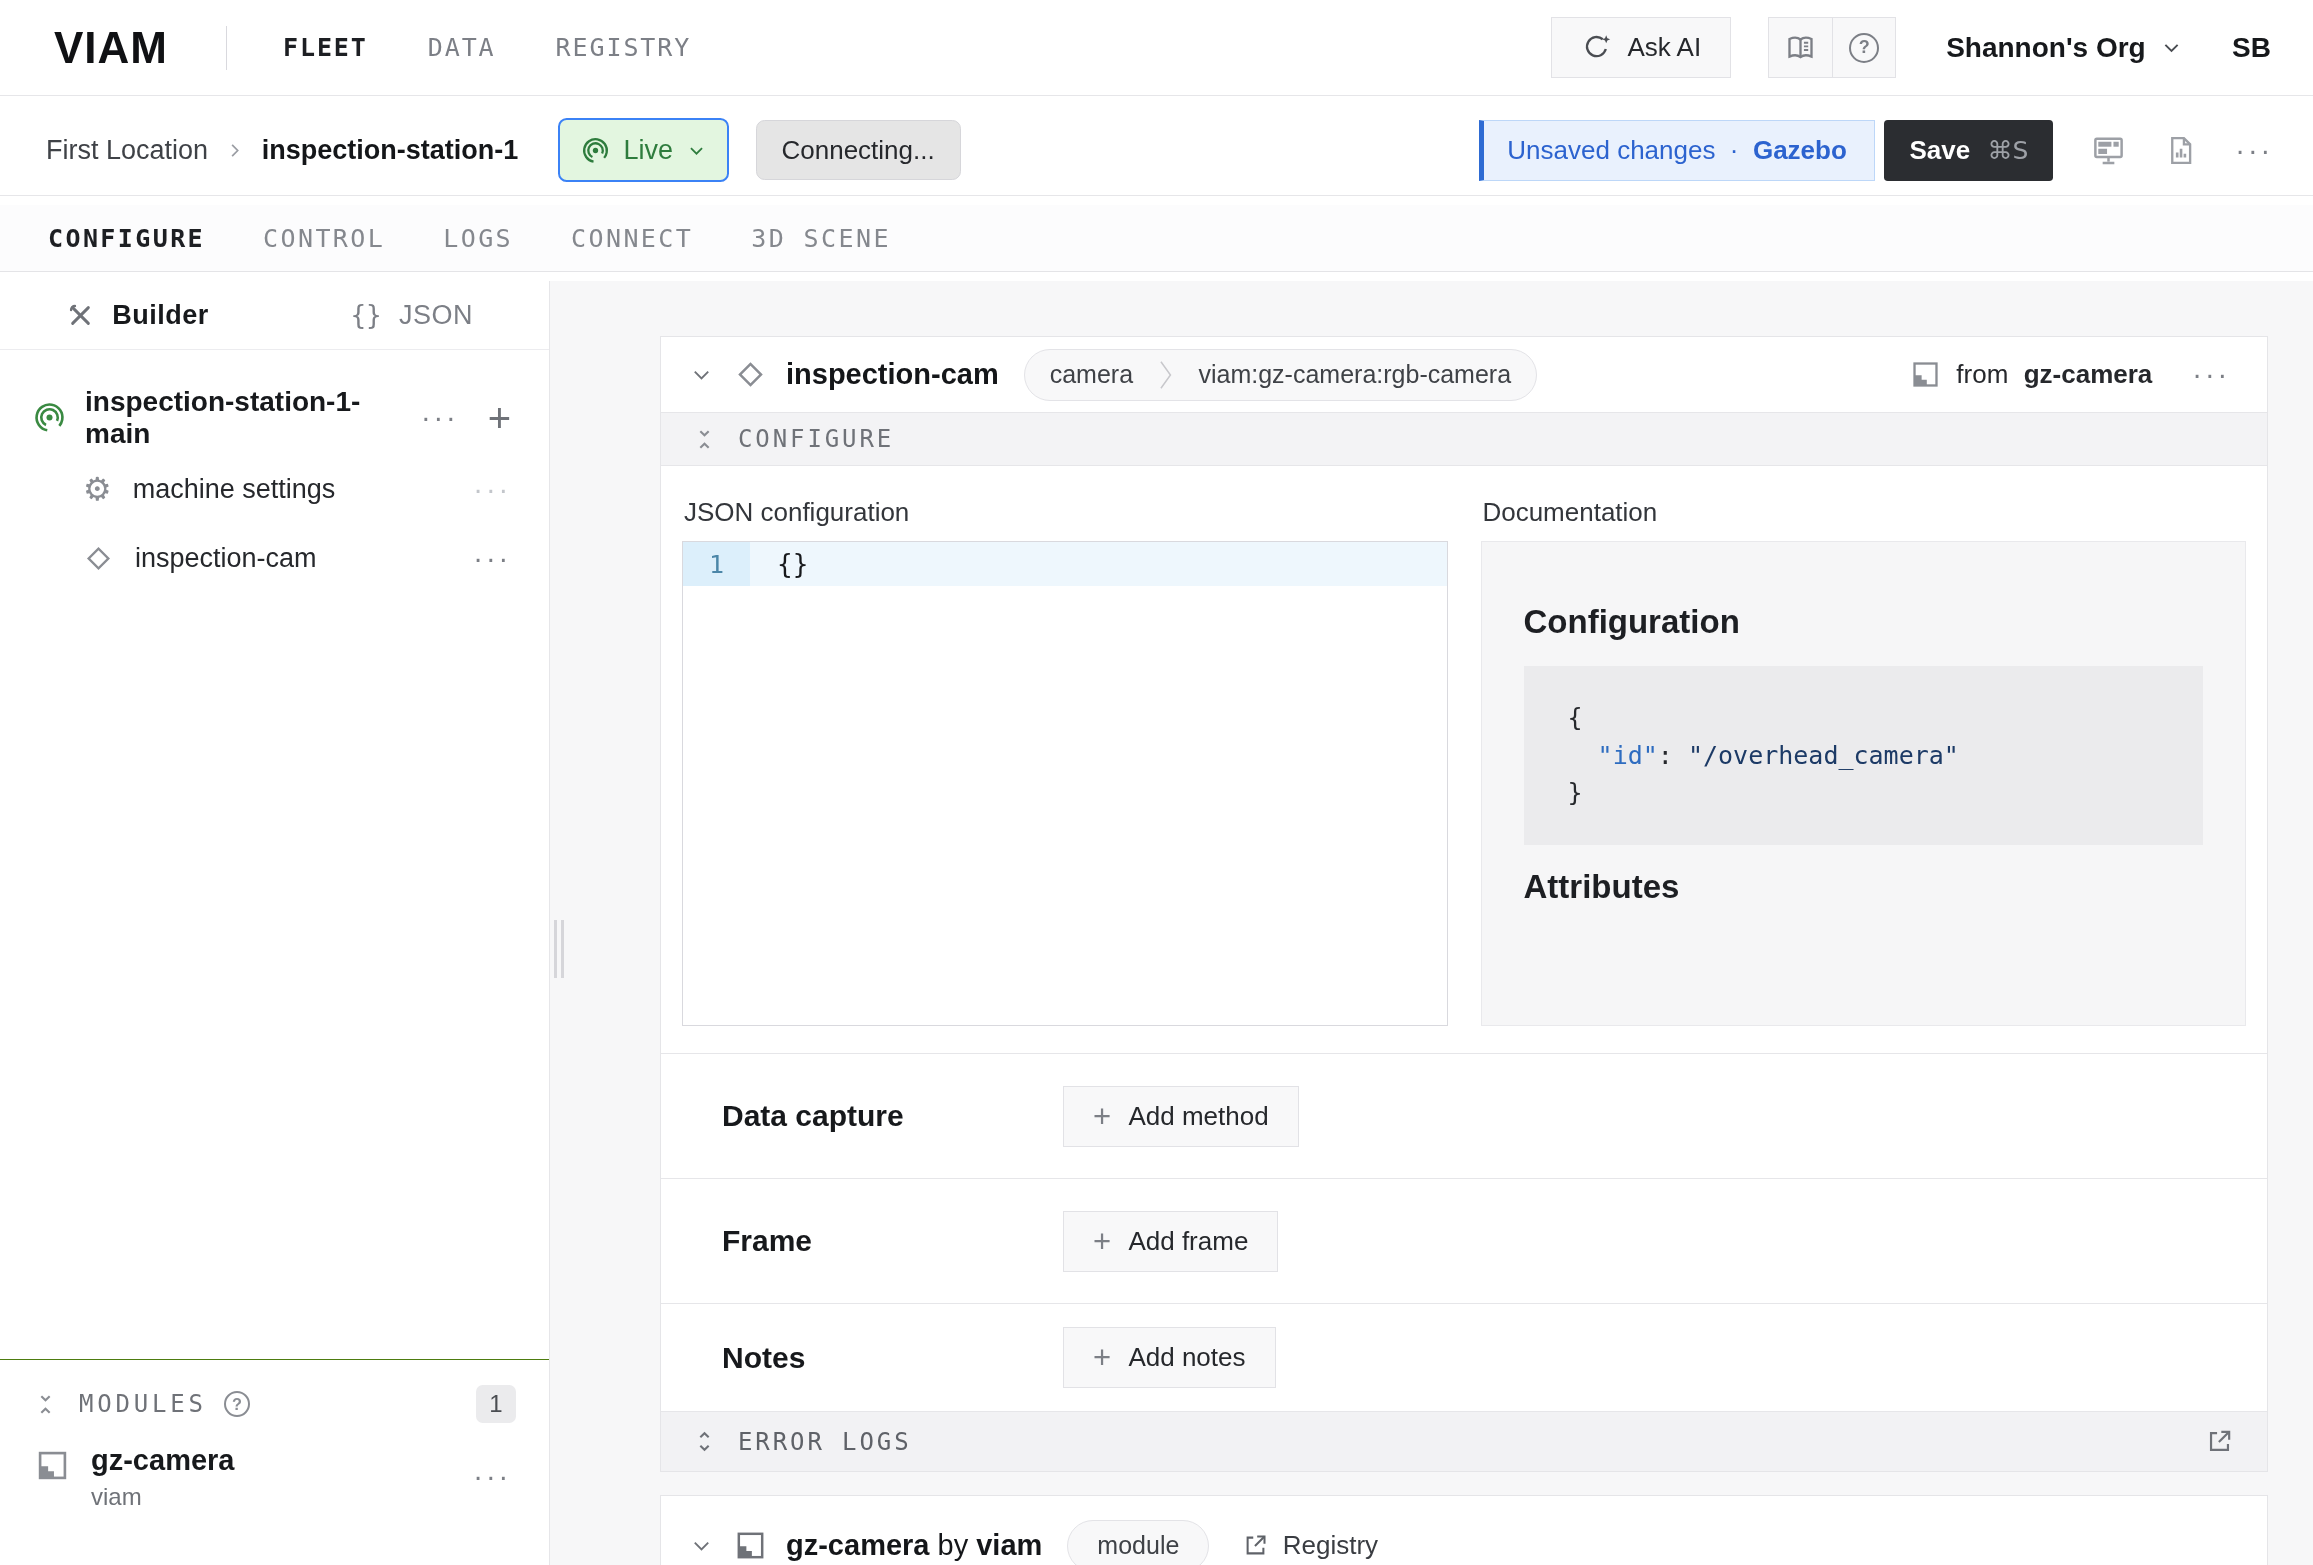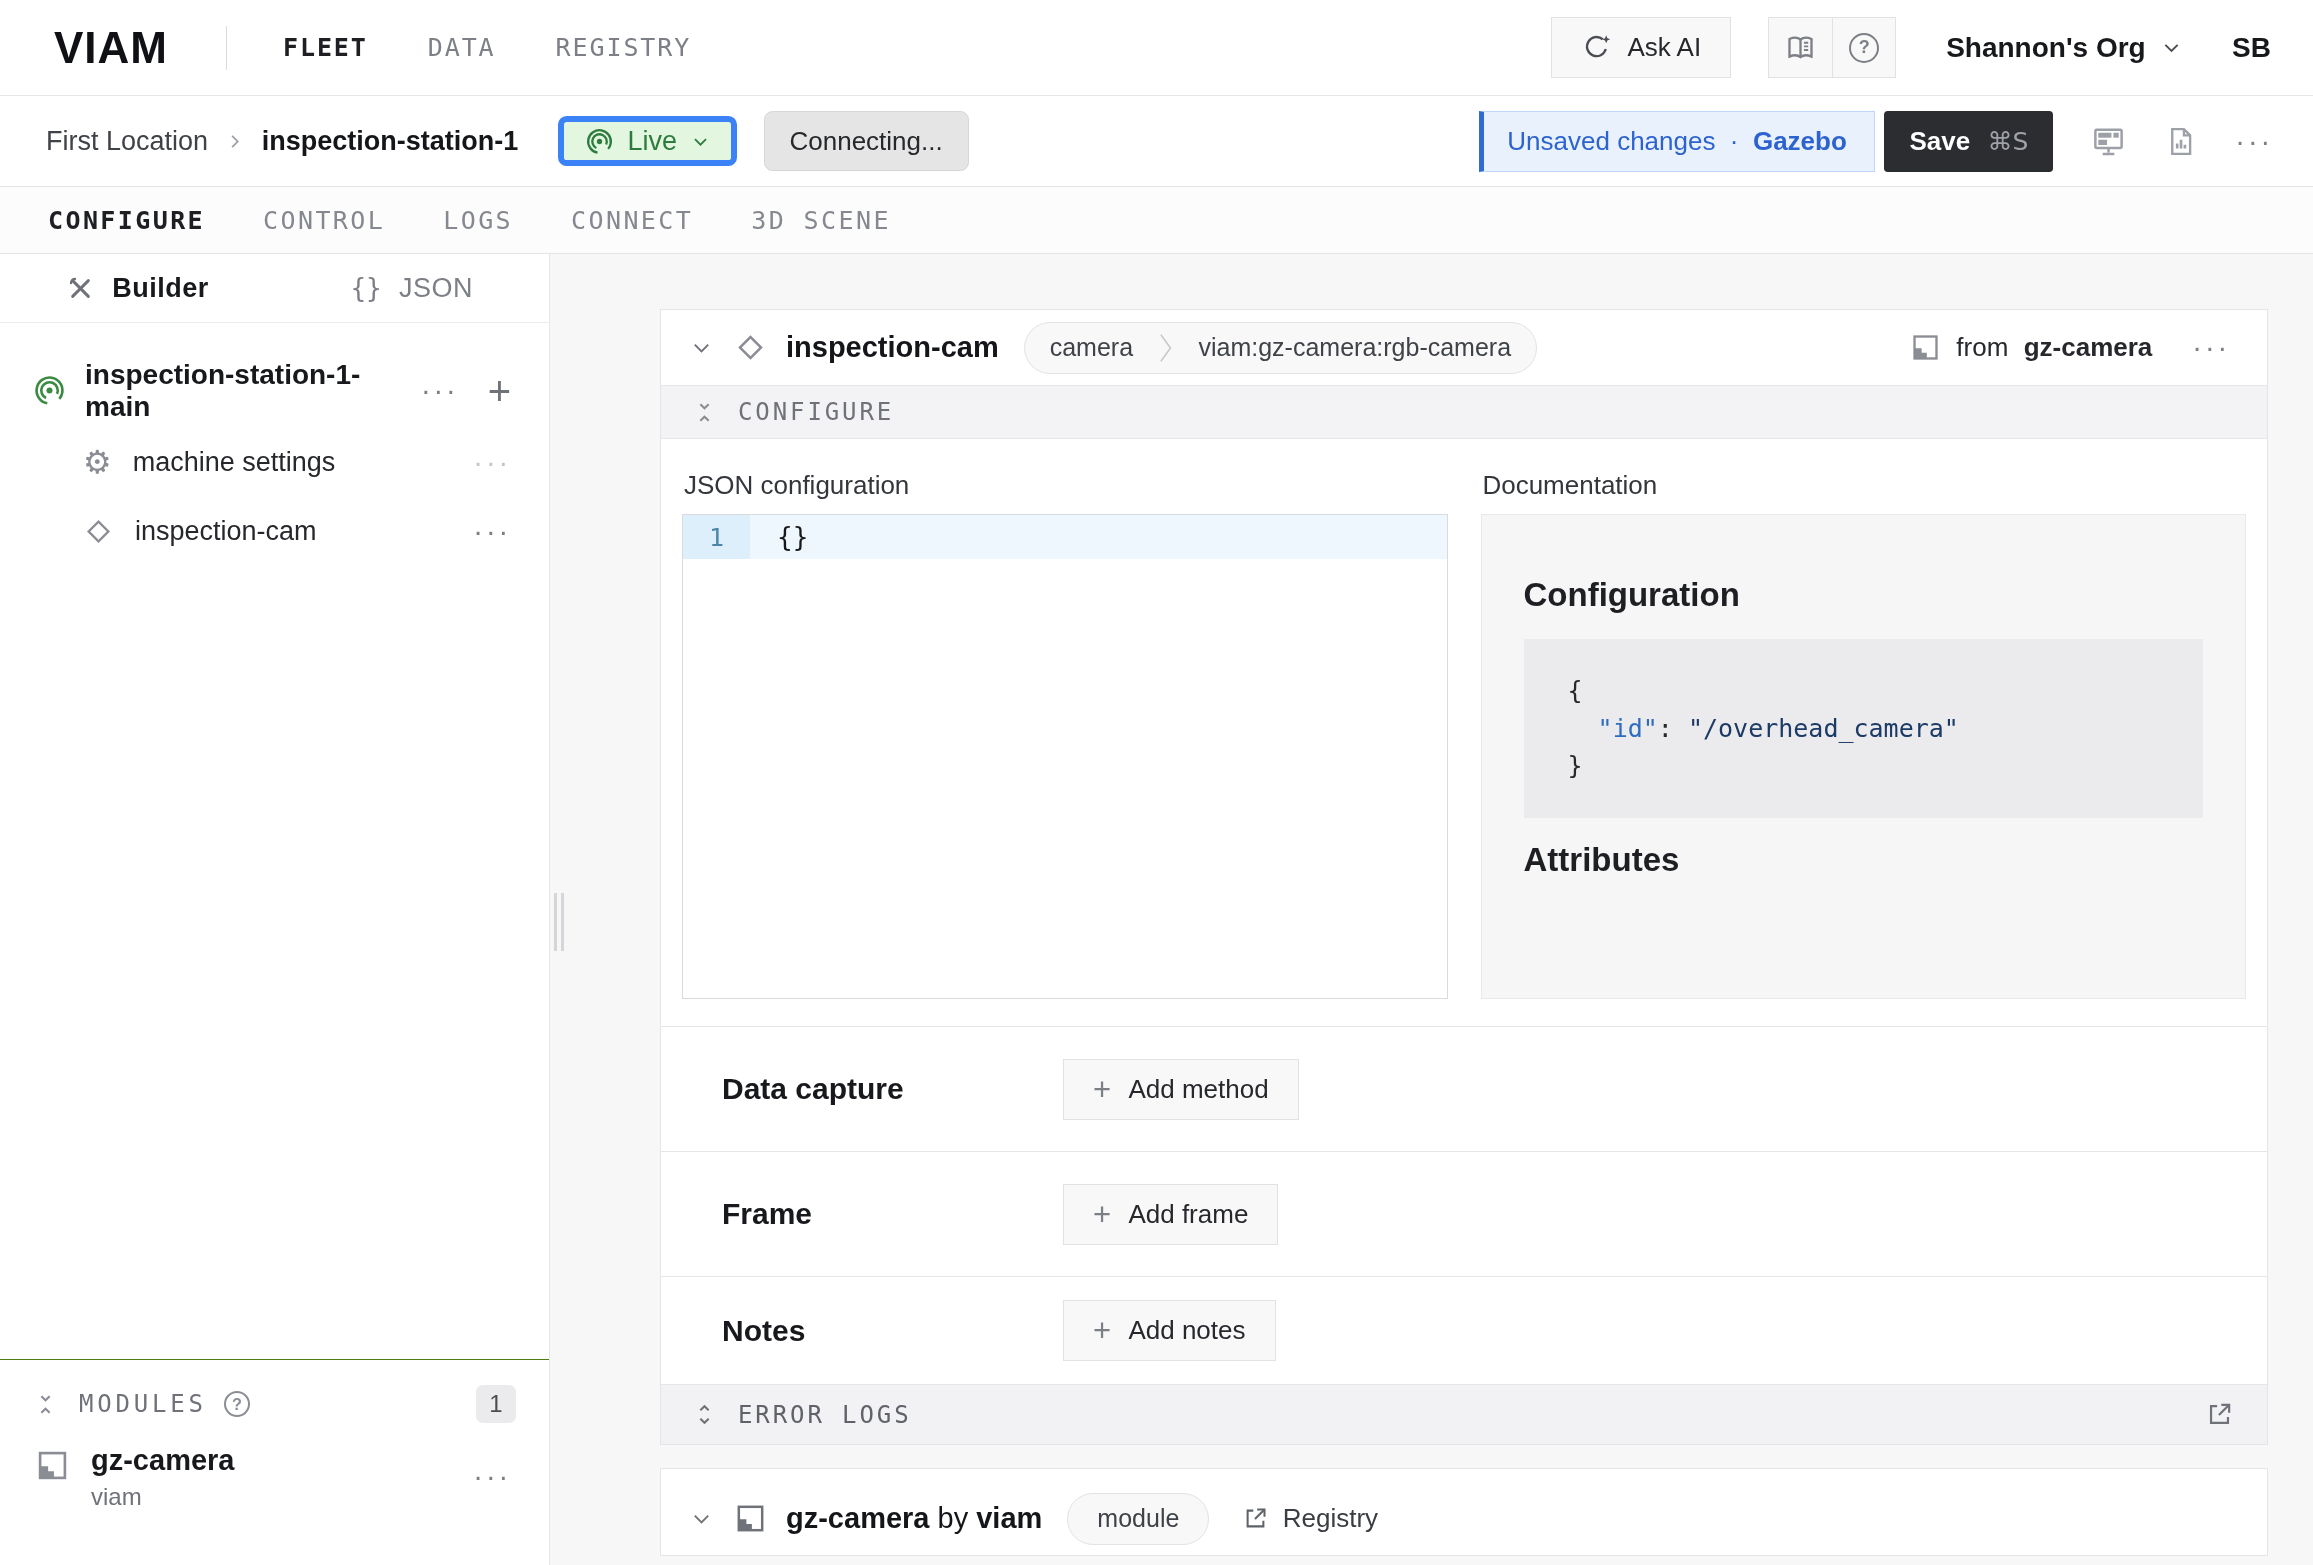--- a/index.html
+++ b/index.html
@@ -1,18 +1,18 @@
 <!DOCTYPE html>
 <html><head>
 <meta charset="utf-8">
 <style>
   * { margin:0; padding:0; box-sizing:border-box; }
   html,body { width:2313px; height:1566px; overflow:hidden; background:#fff; }
   body { font-family:"Liberation Sans", sans-serif; color:#26282c; }
-  .app { position:relative; width:2313px; height:1566px; display:flex; flex-direction:column; }
+  .app { position:relative; width:2313px; height:1566px; display:flex; flex-direction:column;gap:9px; }
   svg { display:block; }
   .sym  { font-family:"DejaVu Sans", sans-serif; }
 
   
   .top-header { height:96px; flex:0 0 96px; display:flex; align-items:center; padding:0 42px 0 54px; border-bottom:1px solid #e6e6e9; background:#fff; }
   .logo { font-size:44px; font-weight:900; letter-spacing:1px; color:#101114; }
   .hdr-divider { width:1px; height:44px; background:#d9d9de; margin:0 56px 0 58px; }
   .top-nav { display:flex; align-items:center; gap:60px; }
   .top-nav .nav-item { font-family:"DejaVu Sans Mono", monospace; font-size:25px; letter-spacing:1.9px; color:#7c7f86; cursor:pointer; }
   .top-nav .nav-item.active { color:#1d1f23; font-weight:700; }
@@ -24,21 +24,21 @@
   .org-switcher { margin-left:50px; display:flex; align-items:center; gap:15.4px; cursor:pointer; }
   .org-name { font-size:28px; font-weight:700; color:#17191c; }
   .avatar { margin-left:50px; font-size:28px; font-weight:700; color:#17191c; cursor:pointer; }
   .q-circle { width:30px; height:30px; border-radius:50%; border:2.1px solid currentColor; display:flex; align-items:center; justify-content:center; font-size:18px; font-weight:700; }
 
   
   .machine-bar { height:91px; flex:0 0 91px; display:flex; align-items:center; padding:0 40px 0 46px; border-bottom:1px solid #e6e6e9; background:#fff; }
   .crumb-loc { font-size:27px; color:#3f4247; cursor:pointer; }
   .crumb-sep { margin:0 17.3px; color:#9a9da3; }
   .crumb-machine { font-size:27px; font-weight:700; color:#141619; }
-  .live-pill { margin-left:40px; display:flex; align-items:center; gap:13.4px; height:50px; padding:0 21px; border-radius:8.6px; background:#e3f6e0; border:6px solid #3b82f6; color:#2e7c3d; font-size:27px; font-weight:500; cursor:pointer; }
+  .live-pill { margin-left:40px; display:flex; align-items:center; gap:13.4px; height:64px; padding:0 21px; border-radius:8.6px; background:#e3f6e0; border:2px solid #3b82f6; color:#2e7c3d; font-size:27px; font-weight:500; cursor:pointer; }
   .connecting-btn { margin-left:27px; height:60px; padding:14px 25px; display:flex; align-items:center; border-radius:8.6px; background:#e5e5e5; border:1px solid #d6d6da; font-size:26px; color:#26282c; cursor:pointer; }
   .mb-right { margin-left:auto; display:flex; align-items:center; }
   .unsaved-banner { display:flex; align-items:center; gap:14.4px; height:61px; padding:0 27px 0 23px; background:#e9f1fd; border:1px solid #bdd7f8; border-left:5.8px solid #2e6bd3; font-size:26px; color:#2c63cf; }
   .unsaved-banner .discard { font-weight:700; cursor:pointer; }
   .save-btn { margin-left:9.6px; display:flex; align-items:center; gap:17.3px; height:61px; padding:0 25px; background:#2b2d31; border:none; border-radius:3.8px; color:#fff; font-size:26px; font-weight:600; cursor:pointer; }
   .save-btn .kbd { color:#9ea1a7; font-weight:400; font-size:25px; }
   .mb-icon { margin-left:38px; color:#9da0a6; cursor:pointer; }
   .ellipsis { font-size:29px; letter-spacing:2.9px; color:#7c7f86; cursor:pointer; line-height:1; }
   .ellipsis.faint { color:#c3c6cb; }
 

